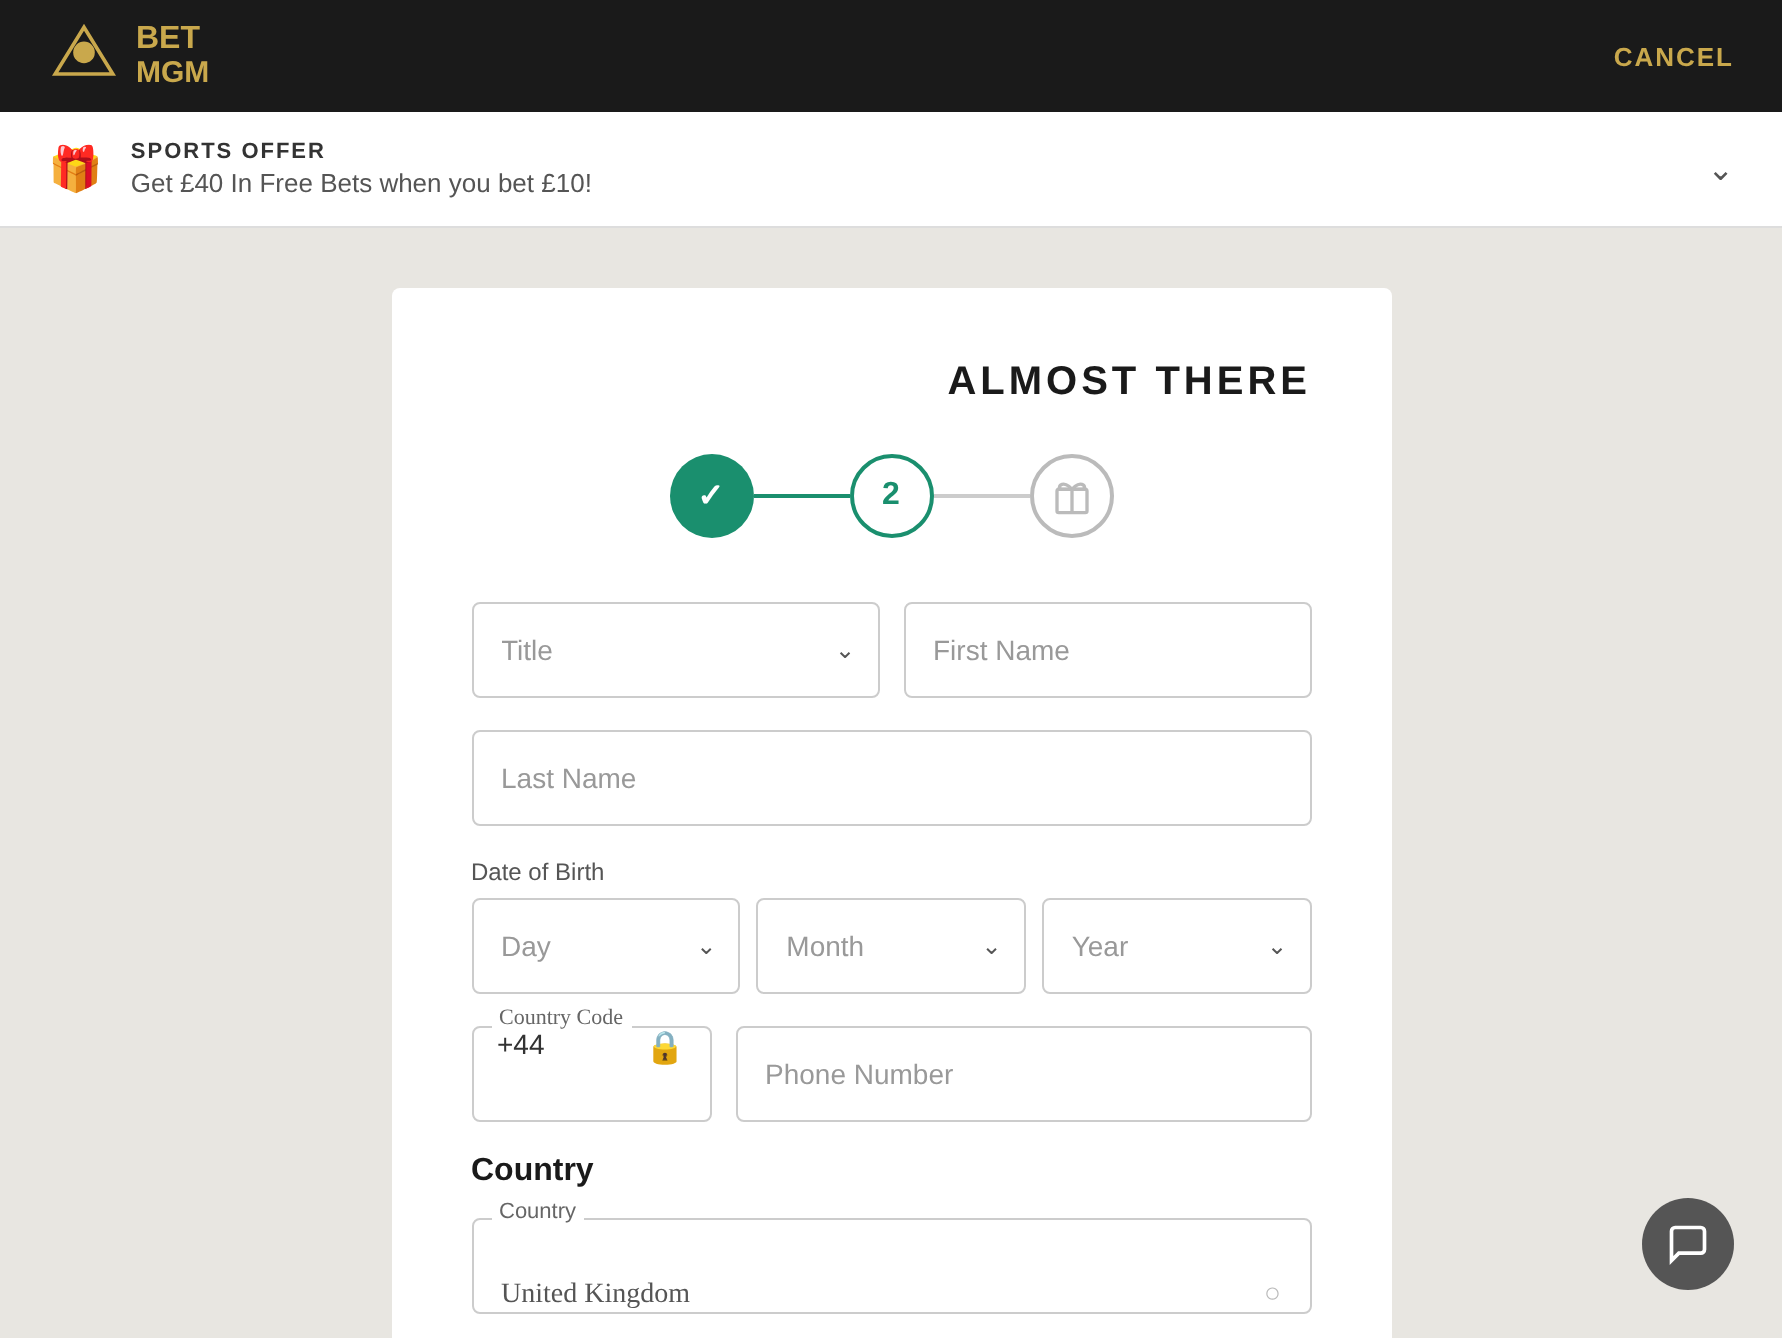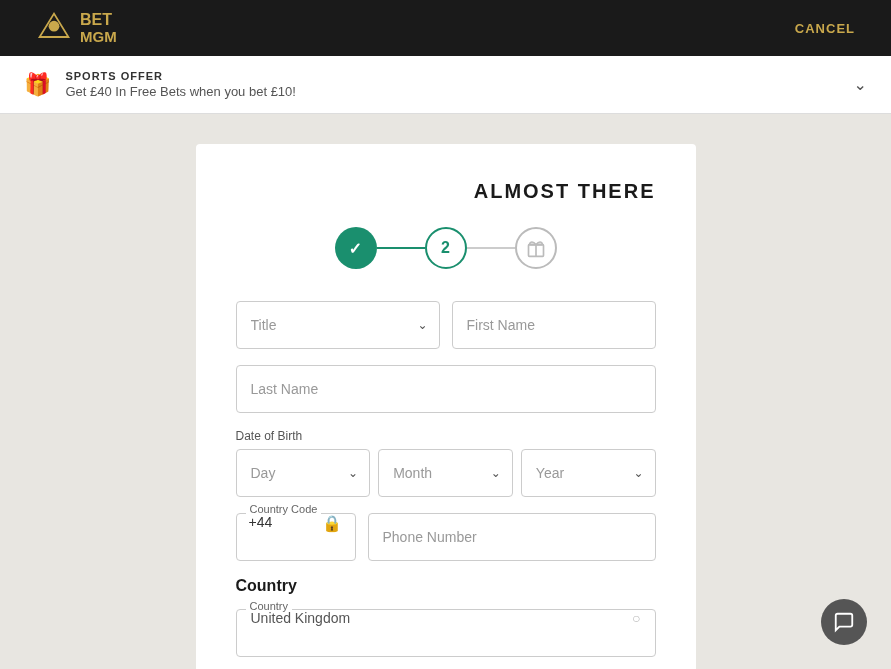--- a/index.html
+++ b/index.html
@@ -5,21 +5,21 @@
     * { box-sizing: border-box; margin: 0; padding: 0; }
     body { font-family: Arial, sans-serif; background: #e8e6e1; width: 891px; min-height: 669px; }
 
     
     .header {
       background: #1a1a1a;
       height: 56px;
       display: flex;
       align-items: center;
       justify-content: space-between;
-      padding: 0 36px;
+      padding: 0 24px;
     }
     .logo-container {
       display: flex;
       align-items: center;
       gap: 8px;
     }
     .logo-icon {
       width: 36px;
       height: 36px;
     }
@@ -213,20 +213,21 @@
       width: 120px;
     }
     .country-code-label {
       position: absolute;
       top: -10px;
       left: 10px;
       background: #fff;
       font-size: 11px;
       color: #666;
       padding: 0 4px;
+      font-family: Liberation Serif, serif;
     }
     .country-code-inner {
       width: 100%;
       height: 48px;
       border: 1px solid #ccc;
       border-radius: 4px;
       display: flex;
       align-items: flex-start;
       justify-content: space-between;
       padding: 0 12px;
@@ -264,22 +265,23 @@
     }
     .country-field {
       width: 100%;
       height: 48px;
       border: 1px solid #ccc;
       border-radius: 4px;
       padding: 0 14px;
       font-size: 14px;
       color: #333;
       display: flex;
-      align-items: flex-start;
+      align-items: flex-end;
       justify-content: space-between;
+      font-family: Liberation Serif, serif;
     }
     .country-val {
       font-size: 14px;
       color: #555;
     }
 
     
     .chat-btn {
       position: fixed;
       bottom: 24px;

